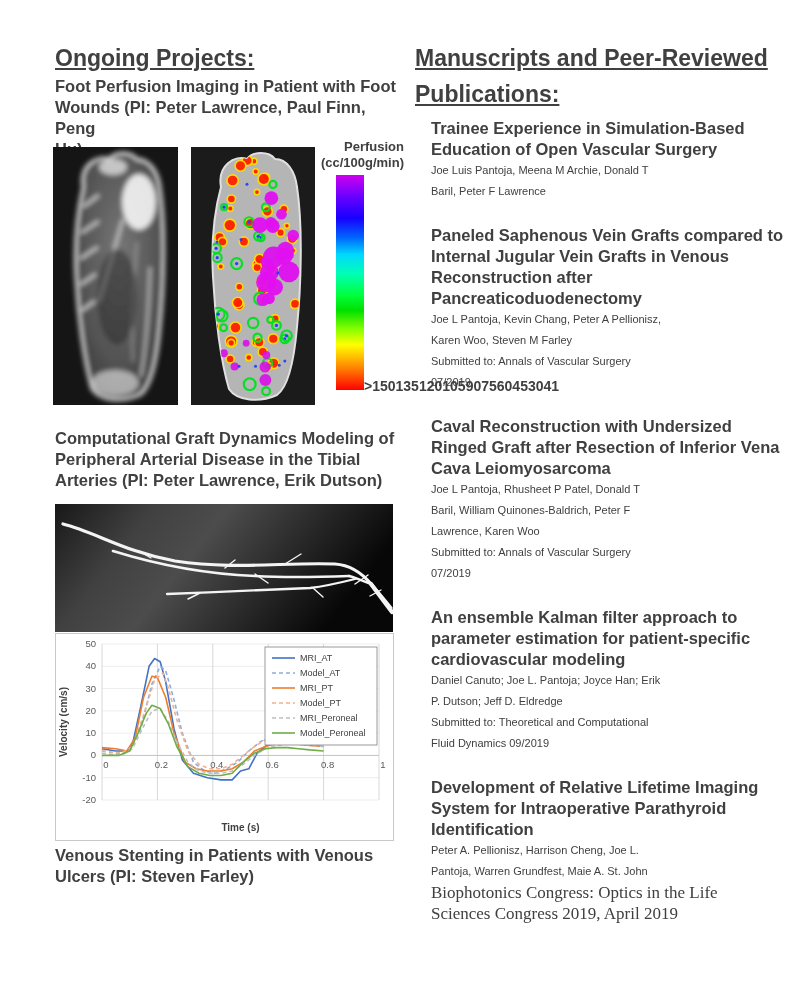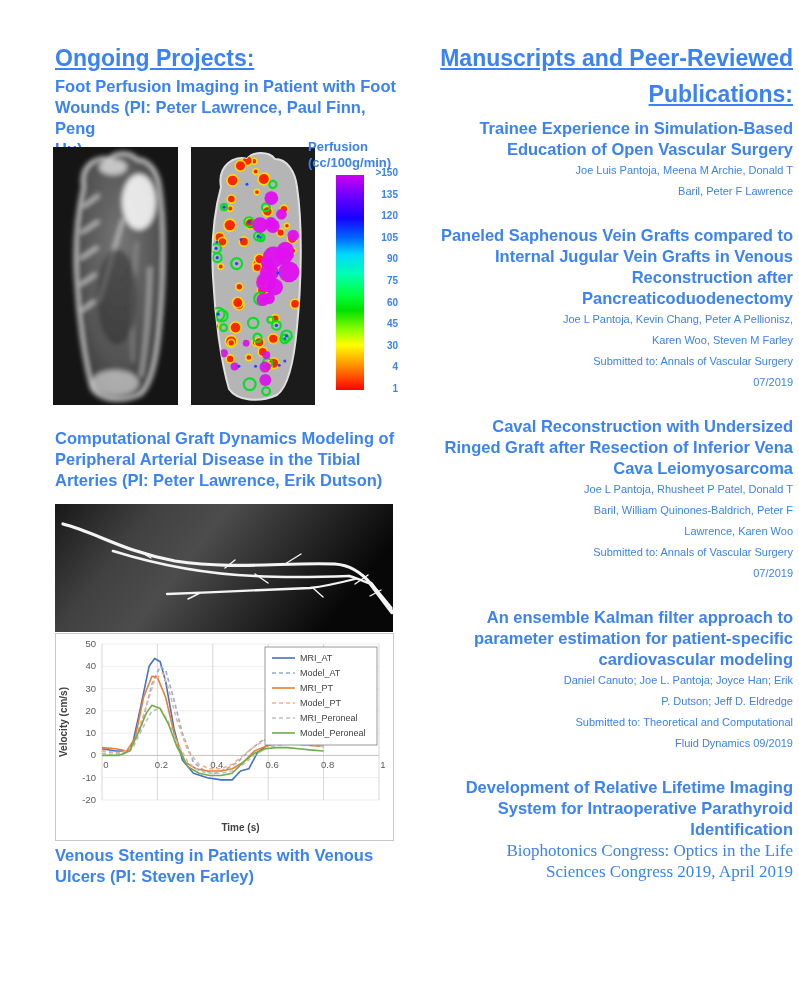--- a/index.html
+++ b/index.html
@@ -1,30 +1,30 @@
 <!DOCTYPE html>
 <html><head>
 <meta charset="utf-8">
 <style>
   html,body{margin:0;padding:0;background:#ffffff;}
   .page{position:relative;width:799px;height:1001px;background:#ffffff;overflow:hidden;
-        font-family:"Liberation Sans",sans-serif;color:#3b82f6;}
+        font-family:"Liberation Sans",sans-serif;color:#404040;}
   .abs{position:absolute;}
   .h1{font-size:23px;font-weight:bold;text-decoration:underline;line-height:36px;white-space:pre-line;}
   .tb{font-size:16.5px;font-weight:bold;line-height:21px;white-space:pre-line;}
   .tr{font-size:11px;font-weight:normal;line-height:21px;white-space:pre-line;}
   .serif{font-family:"Liberation Serif",serif;font-size:17px;}
   .pub{margin-bottom:23px;margin-left:16px;}
-  .rightcol{position:absolute;left:415px;top:40px;width:378px;text-align:right;}
+  .rightcol{position:absolute;left:415px;top:40px;width:378px;}
   .rightcol .h1{margin:0 0 6px 0;}
   .img-frame{background:#161616;}
-  .cbar-title{font-size:13px;font-weight:bold;line-height:16px;text-align:left;white-space:pre-line;}
+  .cbar-title{font-size:13px;font-weight:bold;line-height:16px;text-align:right;white-space:pre-line;}
   .cbar{border:0;}
-  .cbar-labels{display:flex;flex-direction:column;justify-content:space-between;align-items:flex-end;
-               font-size:10px;font-weight:bold;}
+  .cbar-labels{display:flex;flex-direction:row;justify-content:space-between;align-items:flex-end;
+               font-size:14px;font-weight:bold;}
   .chart-box{background:#ffffff;border:1px solid #c8c8c8;}
   svg{display:block;}
 </style>
 </head>
 <body>
 
 <div class="page">
 
   <div class="abs h1" style="left:55px;top:40px;">Ongoing Projects:</div>
 
@@ -335,18 +335,20 @@
       <div class="tr">Daniel Canuto; Joe L. Pantoja; Joyce Han; Erik
 P. Dutson; Jeff D. Eldredge</div>
       <div class="tr">Submitted to: Theoretical and Computational
 Fluid Dynamics 09/2019</div>
     </div>
 
     <div class="pub">
       <div class="tb">Development of Relative Lifetime Imaging
 System for Intraoperative Parathyroid
 Identification</div>
+      <div class="tr">Peter A. Pellionisz, Harrison Cheng, Joe L.
+Pantoja, Warren Grundfest, Maie A. St. John</div>
       <div class="tr serif">Biophotonics Congress: Optics in the Life
 Sciences Congress 2019, April 2019</div>
     </div>
   </div>
 
 </div>
 
 </body></html>

